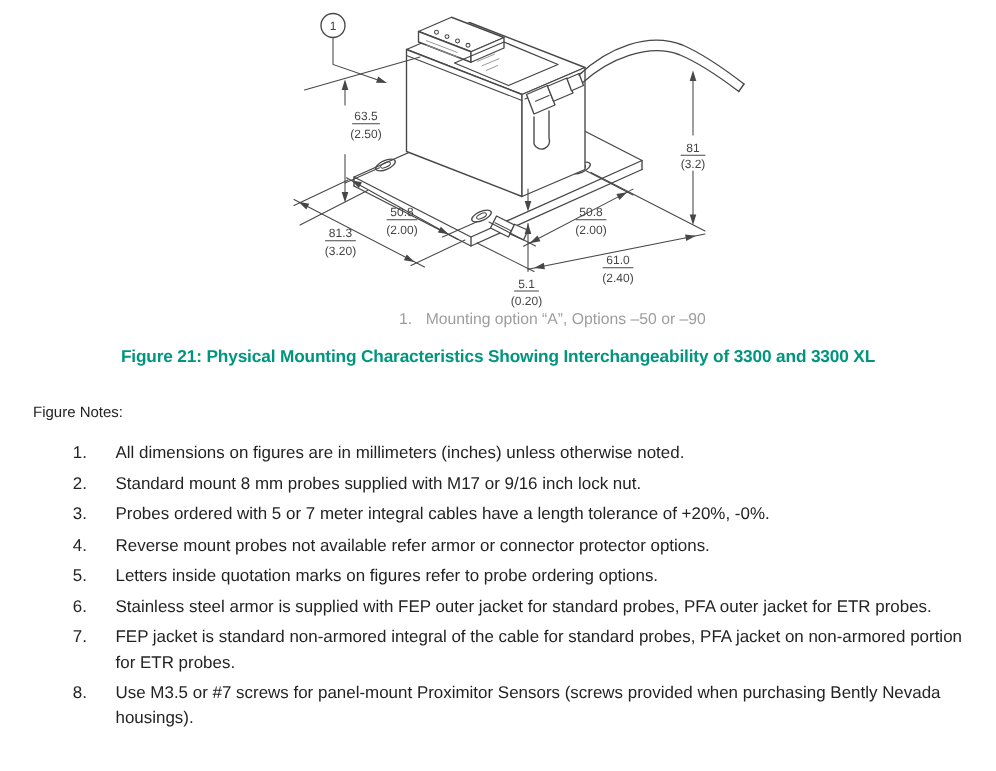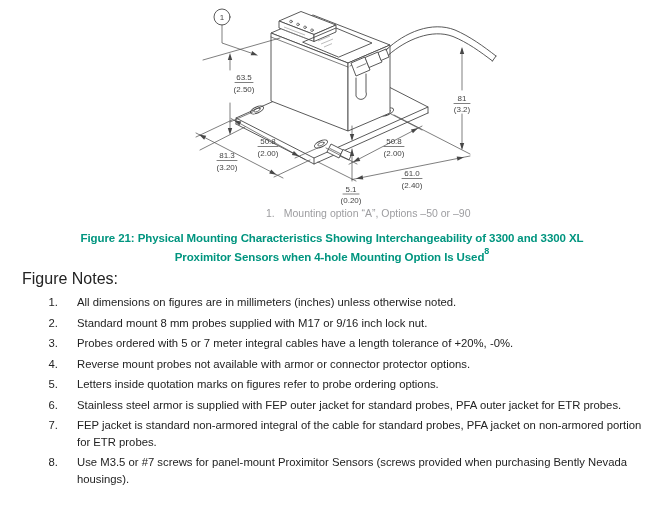--- a/index.html
+++ b/index.html
@@ -22,21 +22,21 @@
   }
   .drawing-note .n{margin-right:9px;}
   
   .caption{
     position:absolute;top:231px;left:0;width:664px;text-align:center;
     font-weight:bold;font-size:11.5px;line-height:15px;color:#00957f;
     letter-spacing:-0.1px;
   }
   .caption sup{font-size:9px;position:relative;top:-2px;font-weight:bold;}
   
-  .fig-notes-heading{position:absolute;top:270px;left:22px;font-size:16px;color:#232323;}
+  .fig-notes-heading{position:absolute;top:270px;left:22px;font-size:10px;color:#232323;}
   .notes-list{position:absolute;top:294px;left:44px;width:600px;font-size:11.3px;line-height:16.5px;}
   .note-row{display:flex;margin-bottom:4px;}
   .note-row .num{width:14px;text-align:right;flex:0 0 14px;}
   .note-row .txt{margin-left:19px;width:575px;}
 </style>
 </head>
 <body>
 
 <svg id="drawing" width="664" height="228" viewBox="0 0 664 228">
 
@@ -178,41 +178,40 @@
   </g>
 </svg>
 
 <div class="drawing-note">
   <span class="n">1.</span>
   <span>Mounting option “A”, Options –50 or –90</span>
 </div>
 
 <div class="caption">
   <div>Figure 21:  Physical Mounting Characteristics Showing Interchangeability of 3300 and 3300 XL</div>
-  <div><span>Proximitor Sensors when 4-hole Mounting Option Is Used</span><sup>8</sup></div>
 </div>
 
 <div class="fig-notes-heading">Figure Notes:</div>
 
 <div class="notes-list">
   <div class="note-row">
     <span class="num">1.</span>
     <span class="txt">All dimensions on figures are in millimeters (inches) unless otherwise noted.</span>
   </div>
   <div class="note-row">
     <span class="num">2.</span>
     <span class="txt">Standard mount 8 mm probes supplied with M17 or 9/16 inch lock nut.</span>
   </div>
   <div class="note-row">
     <span class="num">3.</span>
     <span class="txt">Probes ordered with 5 or 7 meter integral cables have a length tolerance of +20%, -0%.</span>
   </div>
   <div class="note-row">
     <span class="num">4.</span>
-    <span class="txt">Reverse mount probes not available with armor or connector protector options.</span>
+    <span class="txt">Reverse mount probes not available refer armor or connector protector options.</span>
   </div>
   <div class="note-row">
     <span class="num">5.</span>
     <span class="txt">Letters inside quotation marks on figures refer to probe ordering options.</span>
   </div>
   <div class="note-row">
     <span class="num">6.</span>
     <span class="txt">Stainless steel armor is supplied with FEP outer jacket for standard probes, PFA outer jacket for ETR probes.</span>
   </div>
   <div class="note-row">

